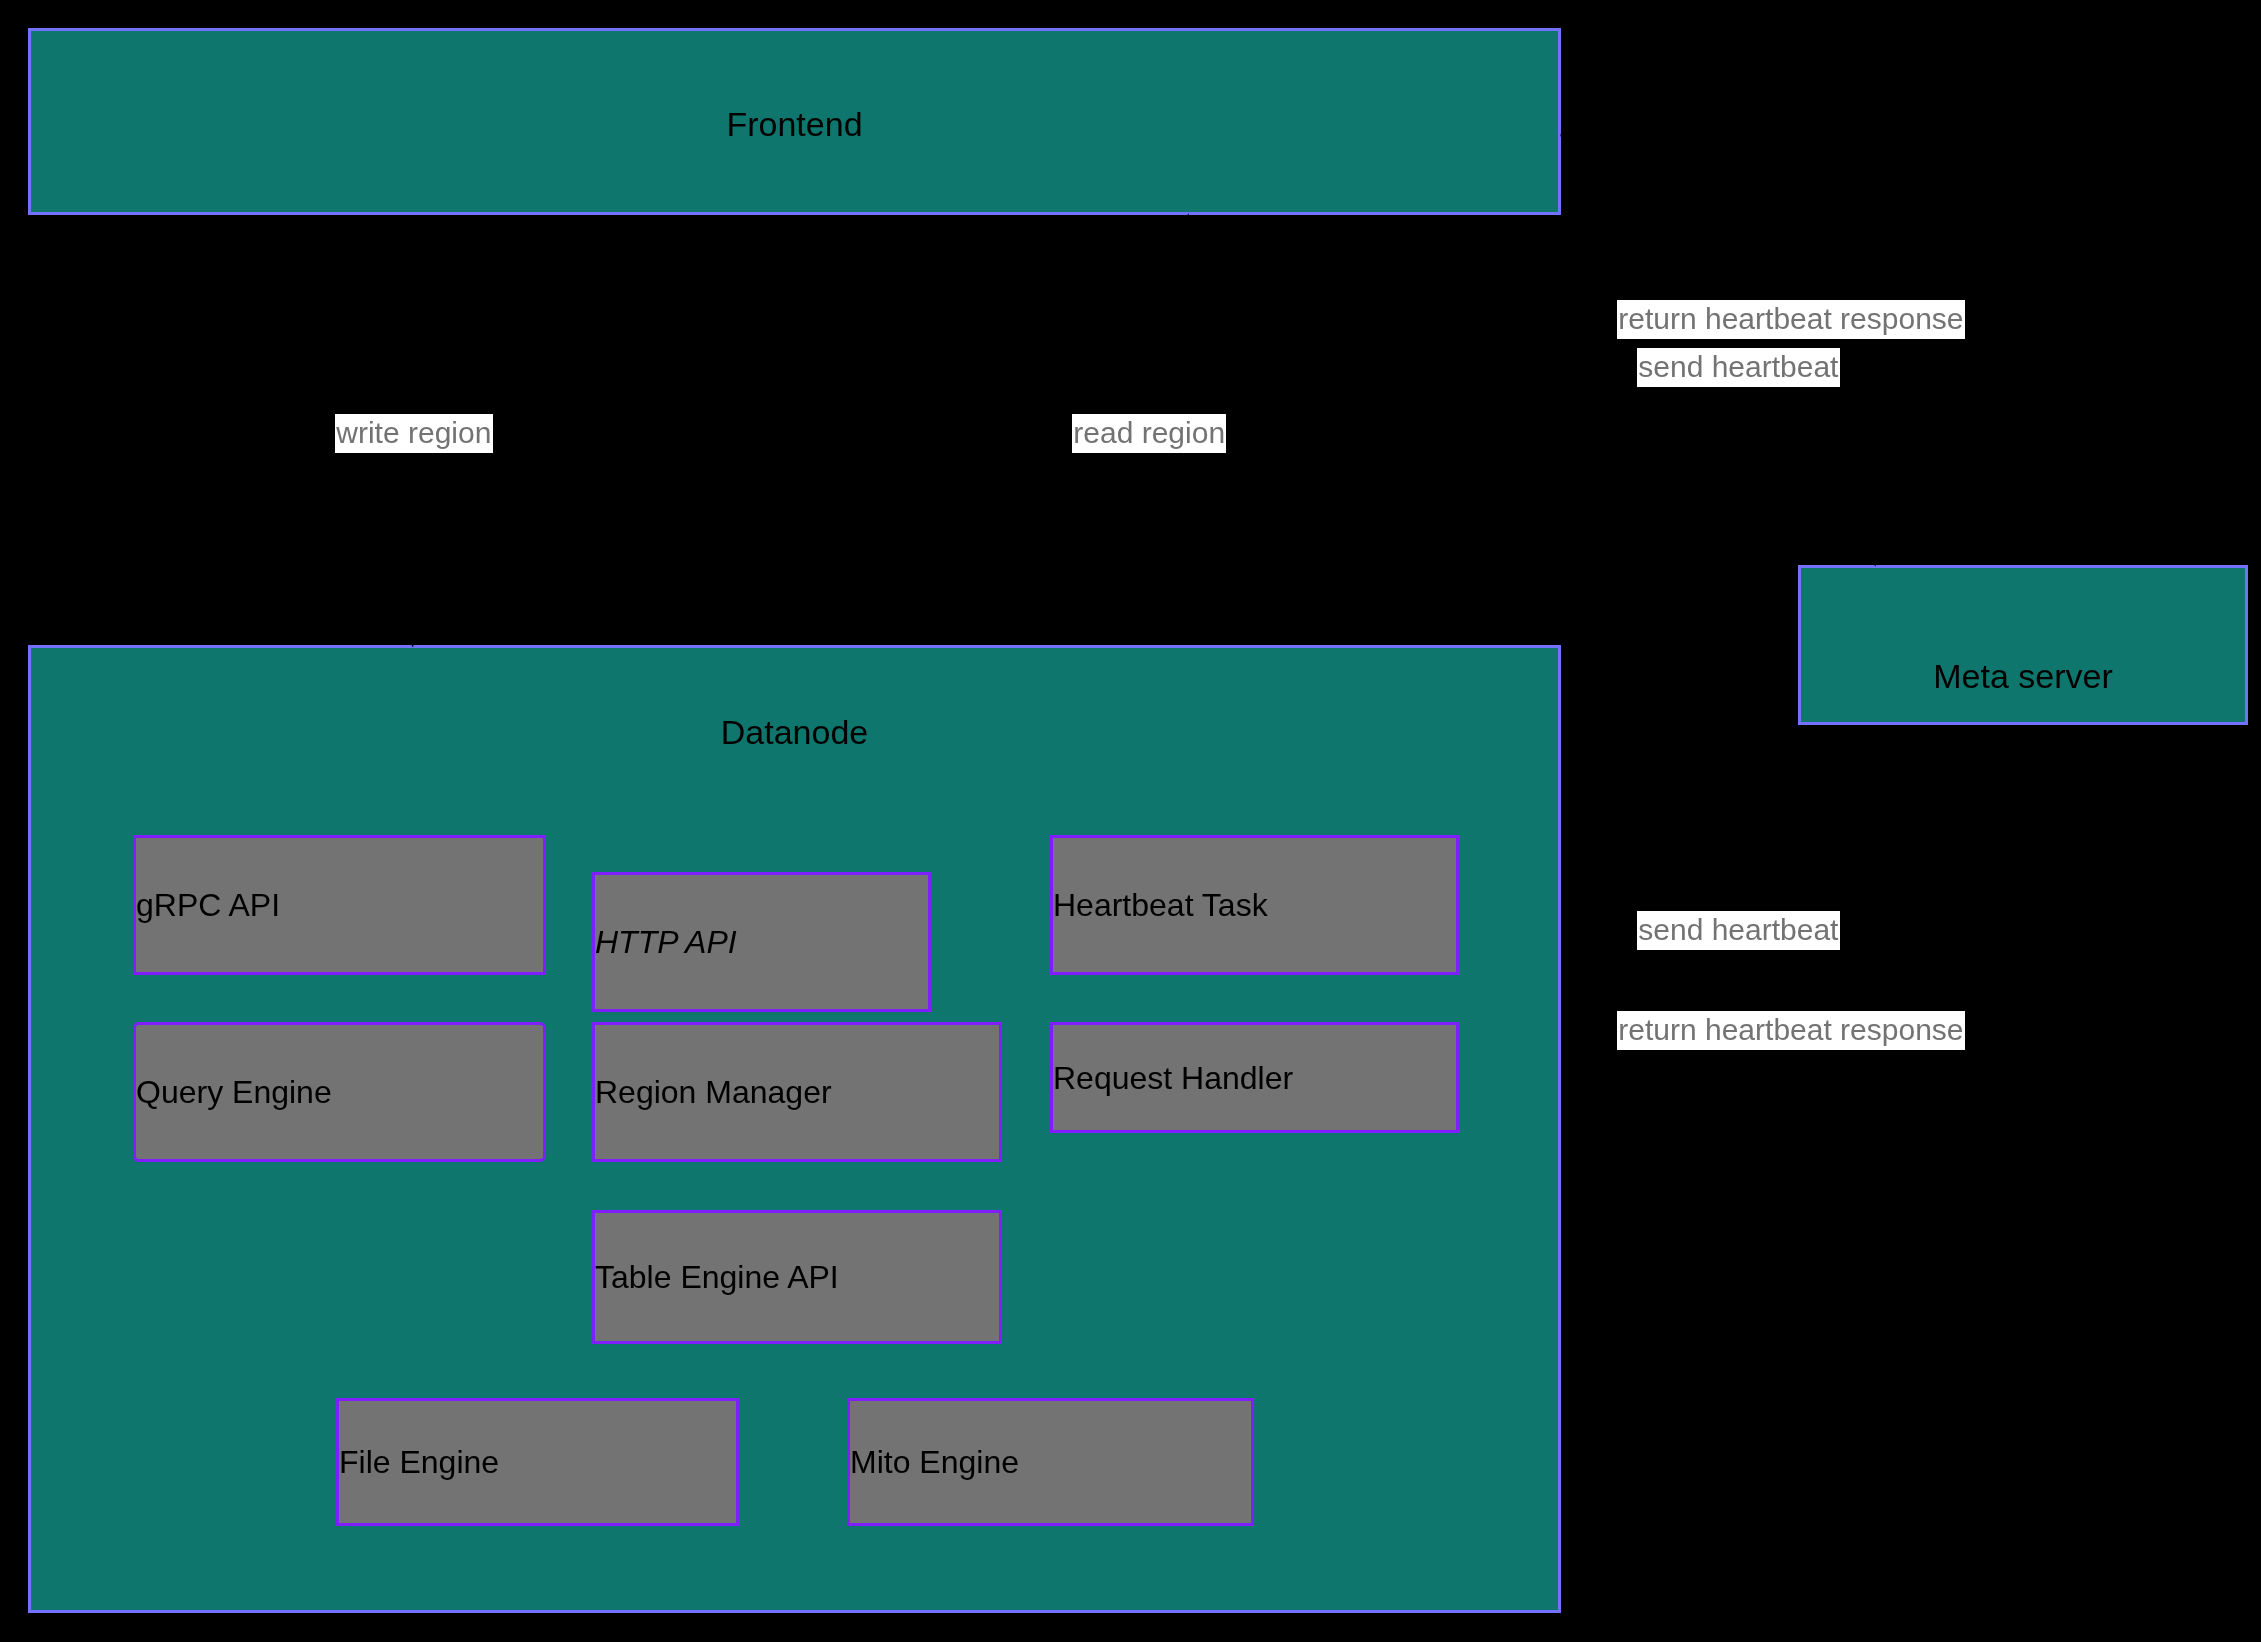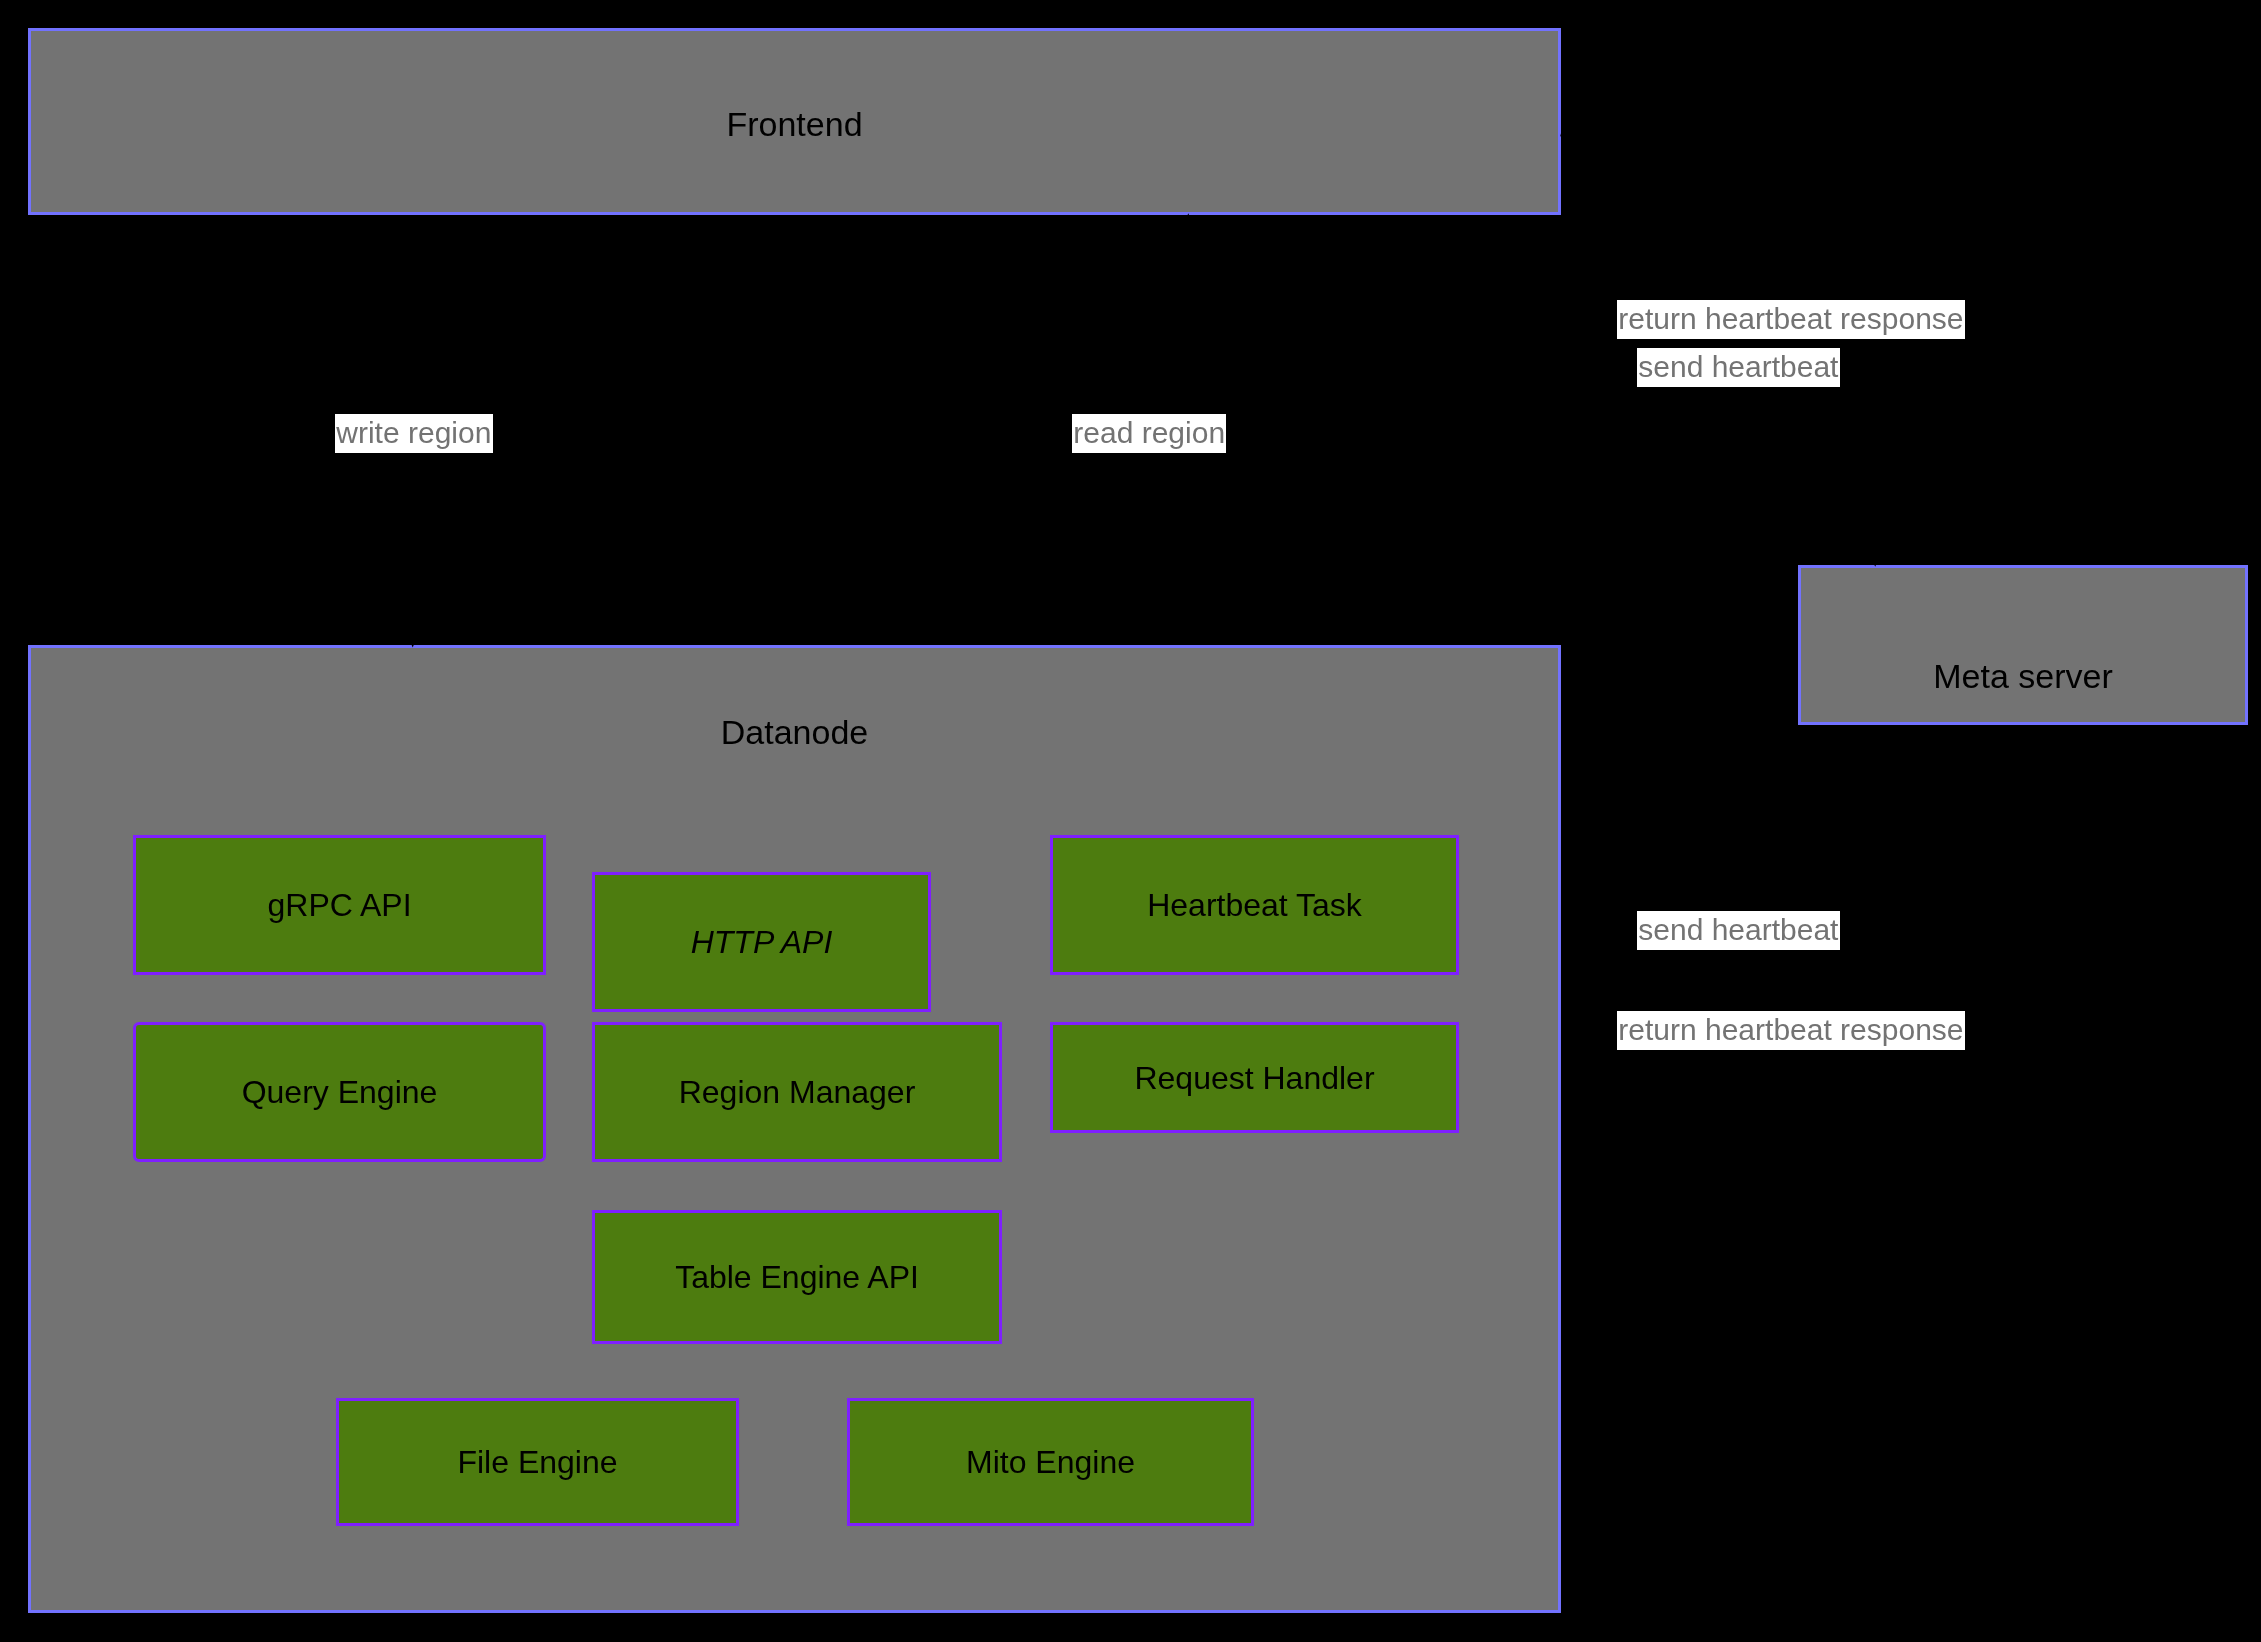--- a/index.html
+++ b/index.html
@@ -12,44 +12,44 @@
     position: relative;
     width: 2261px;
     height: 1643px;
     background: #000000;
     font-family: "Liberation Sans", sans-serif;
     overflow: hidden;
   }
   
   .outer-box {
     position: absolute;
-    background: #737373;
+    background: #0f766e;
     border: 3.4px solid #7272FF;
     box-sizing: border-box;
   }
   .outer-title {
     position: absolute;
     left: 0;
     width: 100%;
     text-align: center;
     color: #000000;
     font-size: 34px;
     font-family: "Liberation Sans", sans-serif;
     line-height: 1;
     white-space: nowrap;
   }
   
   .inner-box {
     position: absolute;
-    background: #4d7c0f;
+    background: #737373;
     border: 3.4px solid #7F1FFF;
     box-sizing: border-box;
     display: flex;
     align-items: center;
-    justify-content: center;
+    justify-content: flex-start;
   }
   .inner-label {
     color: #000000;
     font-size: 32px;
     font-family: "Liberation Sans", sans-serif;
     line-height: 1;
     white-space: nowrap;
     text-align: center;
   }
   

